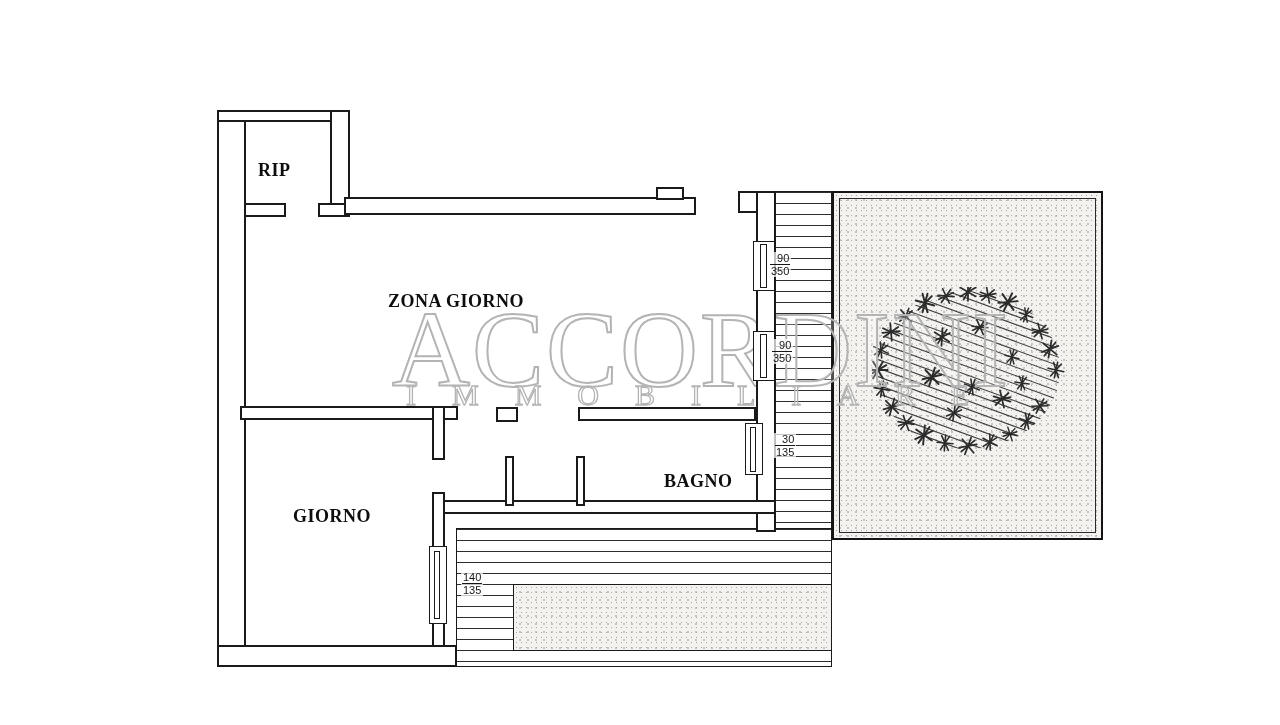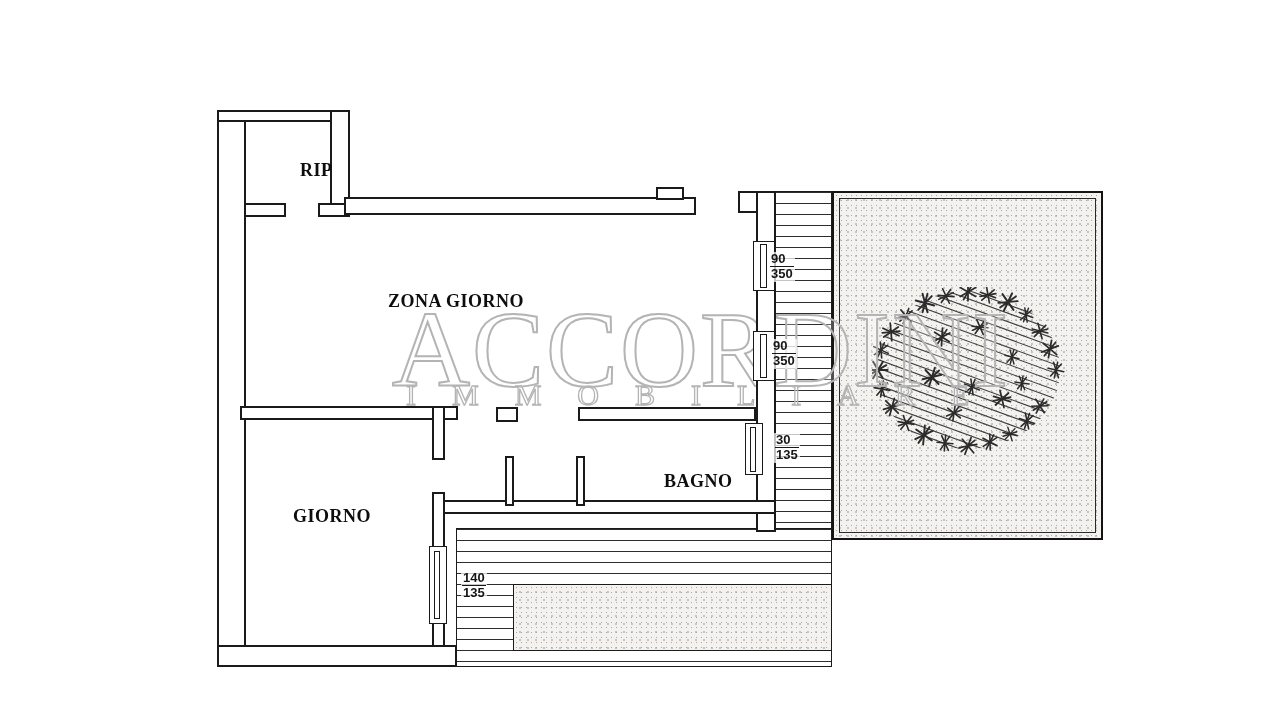--- a/index.html
+++ b/index.html
@@ -18,22 +18,22 @@
   .stipple{background-color:#f3f2ef;
            background-image:radial-gradient(#a8a8a8 0.8px,transparent 0.95px),
                             radial-gradient(#c4c4c4 0.8px,transparent 0.95px);
            background-size:5px 5px,8px 8px;background-position:0 0,2px 3px;}
   .terrace{position:absolute;border:2.5px solid #141414;box-sizing:border-box;z-index:1;}
   .terrace .innerline{position:absolute;left:5px;top:5px;right:5px;bottom:5px;border:1.2px solid #2a2a2a;}
   .inset{position:absolute;border:1.6px solid #1a1a1a;box-sizing:border-box;z-index:3;}
   
   .room-label{position:absolute;font-weight:700;font-size:18px;letter-spacing:.5px;color:#0d0d0d;z-index:13;white-space:nowrap;}
   
-  .dim{position:absolute;z-index:12;font-family:"Liberation Sans",sans-serif;font-size:13px;font-weight:700;
-       color:#161616;line-height:1.1;text-align:left;background:rgba(255,255,255,.72);padding:0 1px;}
+  .dim{position:absolute;z-index:12;font-family:"Liberation Sans",sans-serif;font-size:11px;font-weight:400;
+       color:#161616;line-height:1.1;text-align:right;background:rgba(255,255,255,.72);padding:0 1px;}
   .dim .top{display:block;border-bottom:1px solid #161616;padding:0 1px;}
   .dim .bot{display:block;padding:0 1px;}
   
   .wm-main{position:absolute;left:392px;top:296px;font-size:108px;line-height:1;letter-spacing:2px;
            color:rgba(255,255,255,.25);-webkit-text-stroke:2px #b4b4b4;z-index:6;white-space:nowrap;}
   .wm-sub{position:absolute;left:406px;top:380px;font-size:30px;line-height:1;letter-spacing:36px;
           color:rgba(255,255,255,.25);-webkit-text-stroke:1.3px #b4b4b4;z-index:6;white-space:nowrap;}
   @supports not (-webkit-text-stroke:1px #000){
     .wm-main,.wm-sub{color:#c9c9c9;}
   }
@@ -173,18 +173,18 @@
   </div>
   <div class="dim" style="left:774px;top:433px;">
     <span class="top">30</span>
     <span class="bot">135</span>
   </div>
   <div class="dim" style="left:461px;top:571px;">
     <span class="top">140</span>
     <span class="bot">135</span>
   </div>
 
-  <div class="room-label" style="left:258px;top:160px;margin-left:42px;">RIP</div>
+  <div class="room-label" style="left:258px;top:160px;">RIP</div>
   <div class="room-label" style="left:388px;top:291px;">ZONA GIORNO</div>
   <div class="room-label" style="left:664px;top:451px;margin-top:20px;">BAGNO</div>
   <div class="room-label" style="left:293px;top:506px;">GIORNO</div>
 
 </div>
 
 </body></html>

